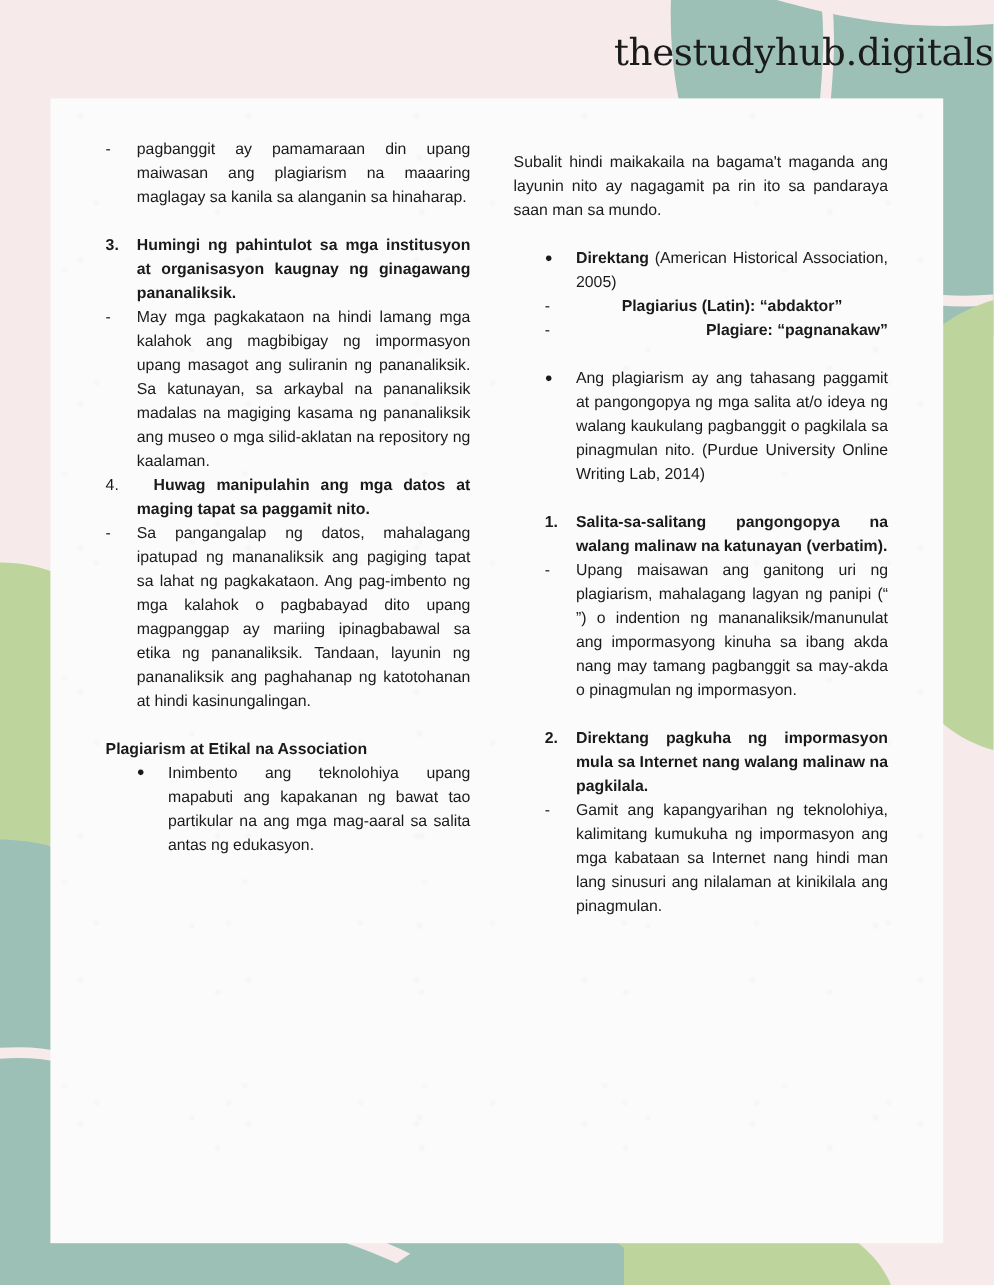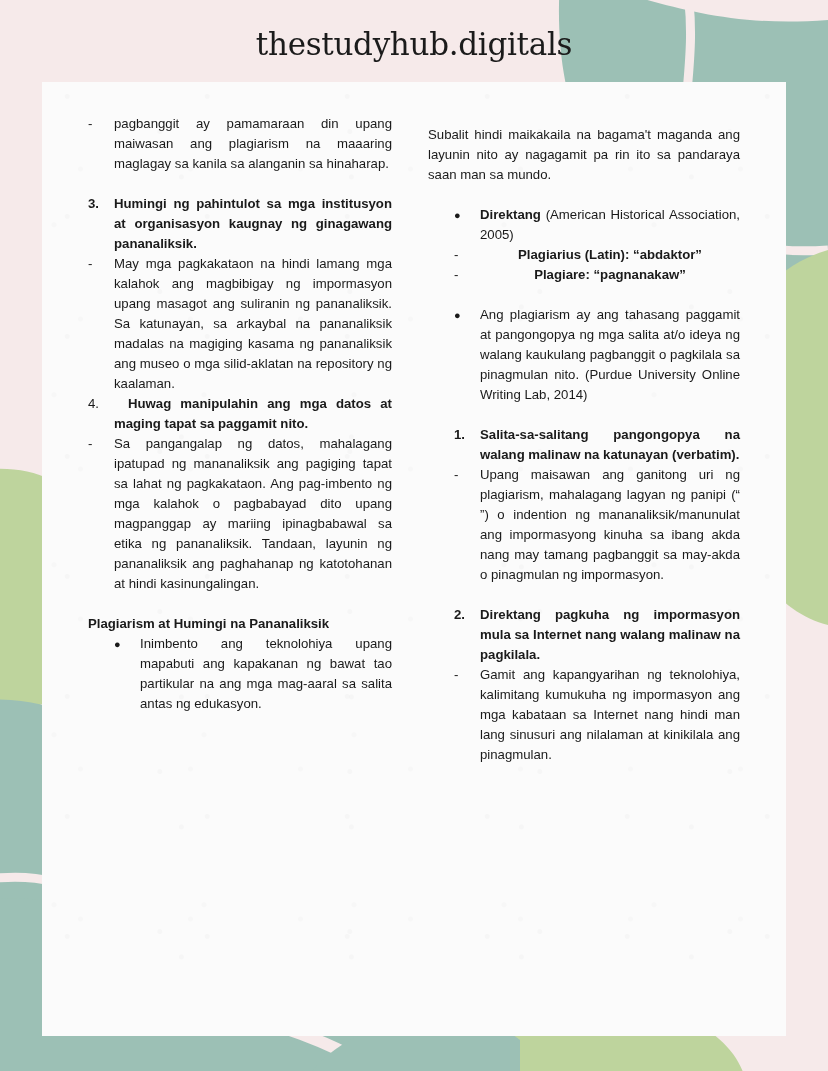--- a/index.html
+++ b/index.html
@@ -24,21 +24,21 @@
     height: 1071px;
     z-index: 0;
   }
 
   
   #brand {
     position: absolute;
     top: 26px;
     left: 0;
     width: 828px;
-    text-align: center;
+    text-align: right;
     z-index: 3;
     font-family: "DejaVu Serif", serif;
     font-size: 31px;
     letter-spacing: -0.3px;
     color: #1b1b1b;
   }
 
   
   #paper {
     position: absolute;
@@ -181,21 +181,21 @@
         <span class="body bold" style="text-indent:14px;">Huwag manipulahin ang mga datos at maging tapat sa paggamit nito.</span>
       </div>
 
       <div class="item">
         <span class="marker m-dash">-</span>
         <span class="body">Sa pangangalap ng datos, mahalagang ipatupad ng mananaliksik ang pagiging tapat sa lahat ng pagkakataon. Ang pag-imbento ng mga kalahok o pagbabayad dito upang magpanggap ay mariing ipinagbabawal sa etika ng pananaliksik. Tandaan, layunin ng pananaliksik ang paghahanap ng katotohanan at hindi kasinungalingan.</span>
       </div>
 
       <div class="gap-sm"></div>
 
-      <div class="sec-head">Plagiarism at Humingi na Pananaliksik</div>
+      <div class="sec-head">Plagiarism at Etikal na Association</div>
 
       <div class="item ind-1">
         <span class="marker m-bullet">●</span>
         <span class="body">Inimbento ang teknolohiya upang mapabuti ang kapakanan ng bawat tao partikular na ang mga mag-aaral sa salita antas ng edukasyon.</span>
       </div>
 
     </div>
 
     <div class="col col-right">
 
@@ -210,21 +210,21 @@
         </span>
       </div>
 
       <div class="item ind-1">
         <span class="marker m-dash">-</span>
         <span class="body bold" style="text-align:center;">Plagiarius (Latin): “abdaktor”</span>
       </div>
 
       <div class="item ind-1">
         <span class="marker m-dash">-</span>
-        <span class="body bold" style="text-align:center;">Plagiare: “pagnanakaw”</span>
+        <span class="body bold" style="text-align:right;">Plagiare: “pagnanakaw”</span>
       </div>
 
       <div class="gap-sm"></div>
 
       <div class="item ind-1">
         <span class="marker m-bullet">●</span>
         <span class="body">Ang plagiarism ay ang tahasang paggamit at pangongopya ng mga salita at/o ideya ng walang kaukulang pagbanggit o pagkilala sa pinagmulan nito. (Purdue University Online Writing Lab, 2014)</span>
       </div>
 
       <div class="gap-sm"></div>

